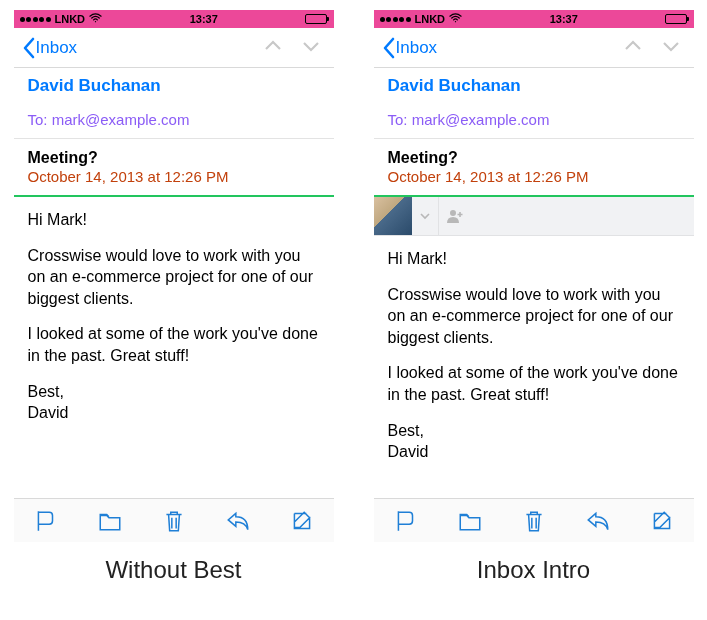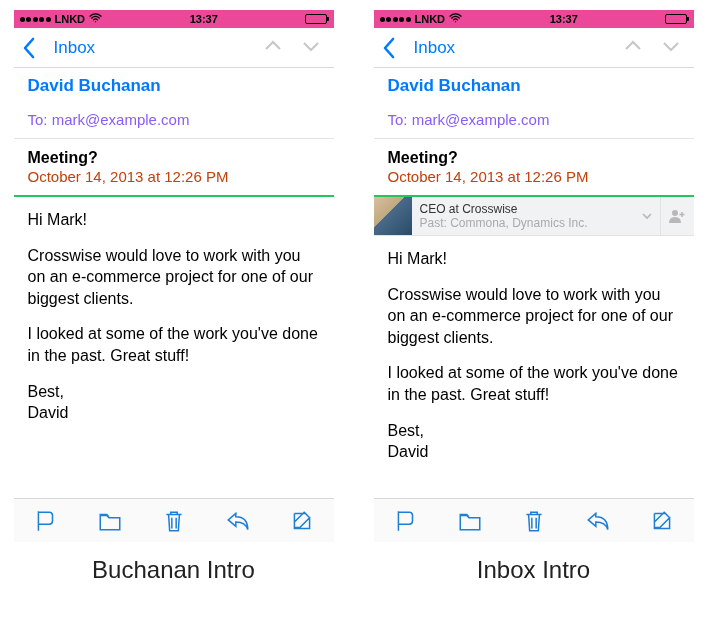--- a/index.html
+++ b/index.html
@@ -45,21 +45,21 @@
   
   .nav {
     height: 40px;
     border-bottom: 1px solid #d9d9d9;
     display:flex;
     align-items:center;
     justify-content:space-between;
     padding: 0 8px;
   }
   .back {
-    display:flex; align-items:center; gap:18px;
+    display:flex; align-items:center; gap:0;
     color:#007aff; font-size:17px;
   }
   .back svg { width:14px; height:22px; }
   .nav-right { display:flex; gap:20px; padding-right:6px;}
   .nav-right svg { width:18px; height:14px; }
   .chev { stroke:#c8c8c8; stroke-width:2.2; fill:none; }
   
   .hdr {
     padding: 8px 14px 10px 14px;
     border-bottom:1px solid #e3e3e3;
@@ -220,21 +220,21 @@
             </span>
           <span class="tb">
               <svg viewBox="0 0 24 24">
                 <path d="M5 5 h11 M5 5 v14 h14 v-11 M14 4 l5 5 l-9 9 h-5 v-5 z"></path>
               </svg>
             </span>
         </div>
       </div>
 
     </div>
-    <div class="caption">Buchanan Intro</div>
+    <div class="caption">Without Best</div>
   </div>
 
   <div class="phone-wrap">
     <div class="phone">
 
       <div class="status">
         <div class="left">
           <span class="dots">
             <span class="dot"></span>
               <span class="dot"></span>
@@ -278,24 +278,20 @@
           <div class="to">To: mark@example.com</div>
         </div>
 
         <div class="subj">
           <div class="subject">Meeting?</div>
           <div class="date">October 14, 2013 at 12:26 PM</div>
         </div>
 
         <div class="intro">
           <div class="avatar"></div>
-          <div class="meta">
-            <div class="line1">CEO at Crosswise</div>
-            <div class="line2">Past: Commona, Dynamics Inc.</div>
-          </div>
           <div class="expand">
             <svg width="12" height="10" viewBox="0 0 12 10">
                 <polyline points="2,3 6,7 10,3" fill="none" stroke-width="1.6"></polyline>
               </svg>
           </div>
           <div class="add">
             <svg width="20" height="16" viewBox="0 0 20 16">
                 <circle cx="8" cy="5" r="3" stroke="none"></circle>
                 <path d="M2 15 q0 -6 6 -6 q6 0 6 6 z" stroke="none"></path>
                 <path d="M15 4 v5 M12.5 6.5 h5" stroke-width="1.6" fill="none"></path>

